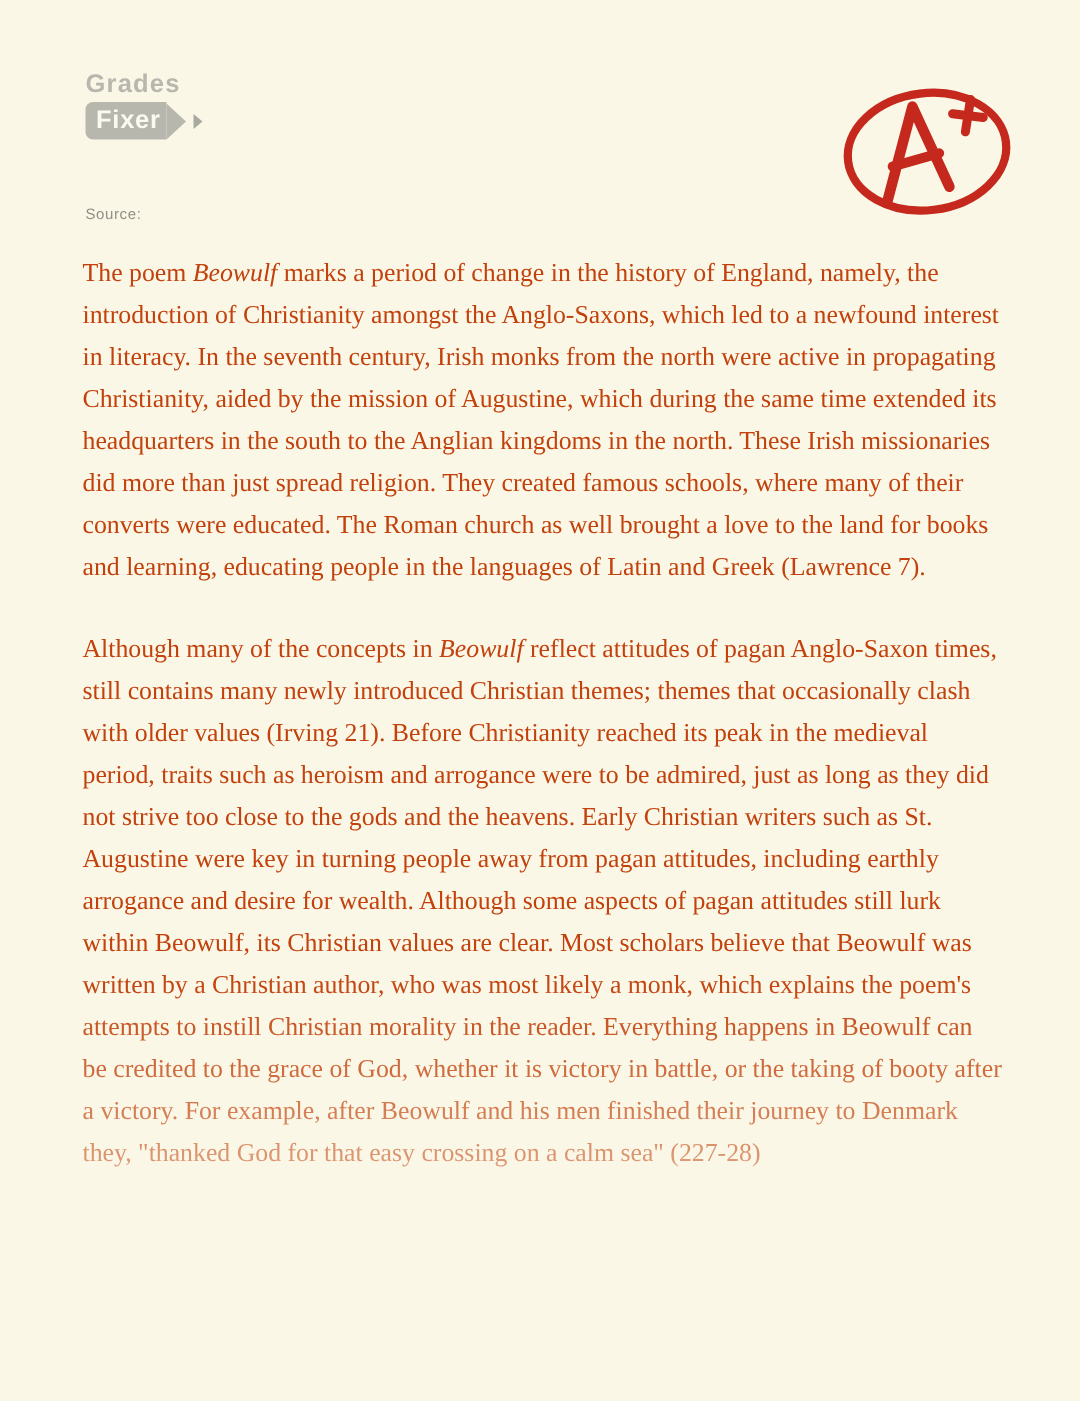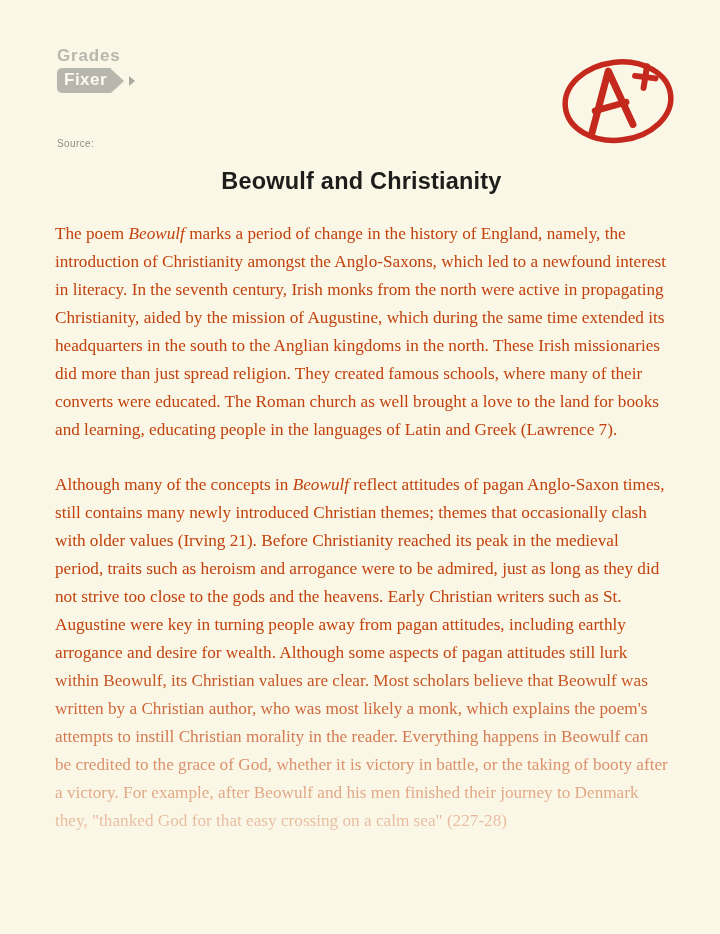--- a/index.html
+++ b/index.html
@@ -94,20 +94,19 @@
         <ellipse cx="58" cy="45" rx="53" ry="39" stroke-width="5.5"></ellipse>
         <path d="M 28 74 L 52 14 L 70 70" stroke-width="7"></path>
         <path d="M 34 52 L 66 47" stroke-width="6.5"></path>
         <path d="M 85 35 L 91 14" stroke-width="6"></path>
         <path d="M 78 22 L 98 27" stroke-width="6"></path>
       </g>
     </svg>
   </div>
 
   <main class="essay">
-    <h1>Beowulf and Christianity</h1>
     <p><span>The poem </span><em>Beowulf</em><span> marks a period of change in the history of England, namely, the introduction of Christianity amongst the Anglo-Saxons, which led to a newfound interest in literacy. In the seventh century, Irish monks from the north were active in propagating Christianity, aided by the mission of Augustine, which during the same time extended its headquarters in the south to the Anglian kingdoms in the north. These Irish missionaries did more than just spread religion. They created famous schools, where many of their converts were educated. The Roman church as well brought a love to the land for books and learning, educating people in the languages of Latin and Greek (Lawrence 7).</span></p>
     <p><span>Although many of the concepts in </span><em>Beowulf</em><span> reflect attitudes of pagan Anglo-Saxon times, still contains many newly introduced Christian themes; themes that occasionally clash with older values (Irving 21). Before Christianity reached its peak in the medieval period, traits such as heroism and arrogance were to be admired, just as long as they did not strive too close to the gods and the heavens. Early Christian writers such as St. Augustine were key in turning people away from pagan attitudes, including earthly arrogance and desire for wealth. Although some aspects of pagan attitudes still lurk within Beowulf, its Christian values are clear. Most scholars believe that Beowulf was written by a Christian author, who was most likely a monk, which explains the poem's attempts to instill Christian morality in the reader. Everything happens in Beowulf can be credited to the grace of God, whether it is victory in battle, or the taking of booty after a victory. For example, after Beowulf and his men finished their journey to Denmark they, "thanked God for that easy crossing on a calm sea" (227-28)</span></p>
   </main>
 
   <div class="fade-overlay"></div>
 
 </div>
 
 </body></html>

